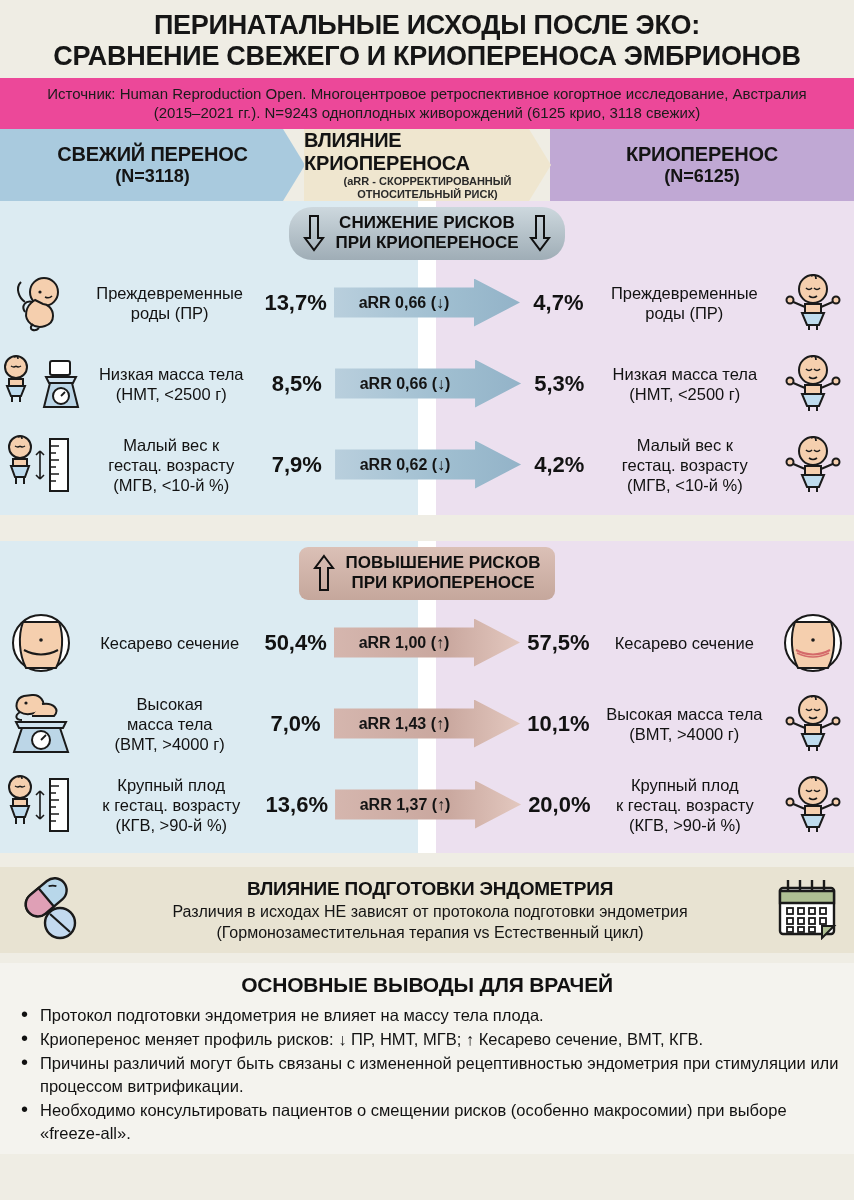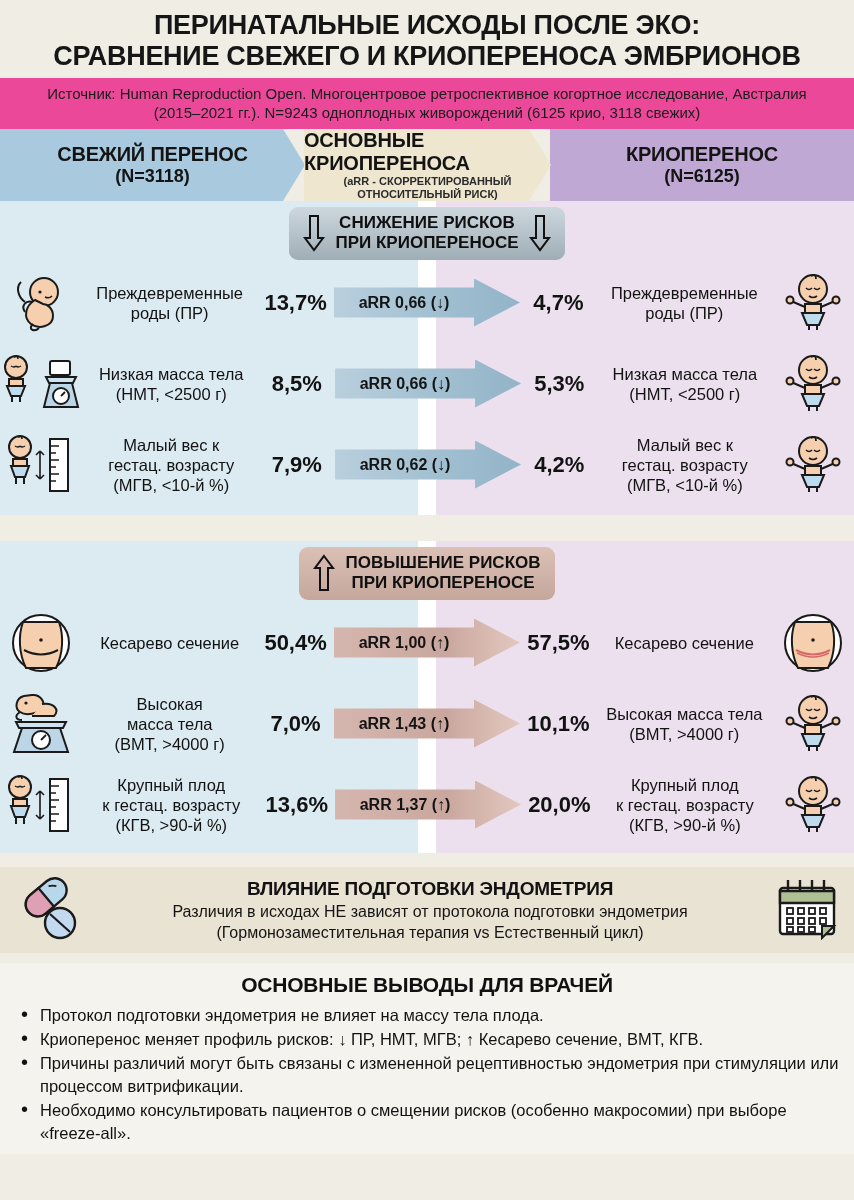--- a/index.html
+++ b/index.html
@@ -102,21 +102,21 @@
   }
 
   
   .badge-wrap{display:flex;justify-content:center;position:relative;}
   .badge{
     display:flex;align-items:center;gap:10px;
     border-radius:9px;
     padding:6px 14px 7px 14px;
     margin-top:6px;margin-bottom:2px;
   }
-  .badge.down{background:linear-gradient(180deg,#cdd8de 0%,#9fadb6 100%);}
+  .badge.down{background:linear-gradient(180deg,#cdd8de 0%,#9fadb6 100%);border-radius:23px;}
   .badge.up{background:linear-gradient(180deg,#dbc0b6 0%,#c5a79c 100%);}
   .badge-txt{
     font-weight:bold;font-size:17px;line-height:20px;color:#101010;text-align:center;
   }
   .bigarr{width:22px;height:38px;display:block;}
 
   
   .sect-gap{height:26px;background:#efede4;width:854px;}
 
   
@@ -167,21 +167,21 @@
     <div class="source-line">Источник: Human Reproduction Open. Многоцентровое ретроспективное когортное исследование, Австралия</div>
     <div class="source-line">(2015–2021 гг.). N=9243 одноплодных живорождений (6125 крио, 3118 свежих)</div>
   </div>
 
   <div class="banner">
     <div class="ban-left">
       <div class="ban-t1">СВЕЖИЙ ПЕРЕНОС</div>
       <div class="ban-t2">(N=3118)</div>
     </div>
     <div class="ban-mid">
-      <div class="ban-t1">ОСНОВНЫЕ КРИОПЕРЕНОСА</div>
+      <div class="ban-t1">ВЛИЯНИЕ КРИОПЕРЕНОСА</div>
       <div class="ban-sub">(aRR - СКОРРЕКТИРОВАННЫЙ</div>
       <div class="ban-sub">ОТНОСИТЕЛЬНЫЙ РИСК)</div>
     </div>
     <div class="ban-right">
       <div class="ban-t1">КРИОПЕРЕНОС</div>
       <div class="ban-t2">(N=6125)</div>
     </div>
   </div>
 
   <div style="position:relative;">

